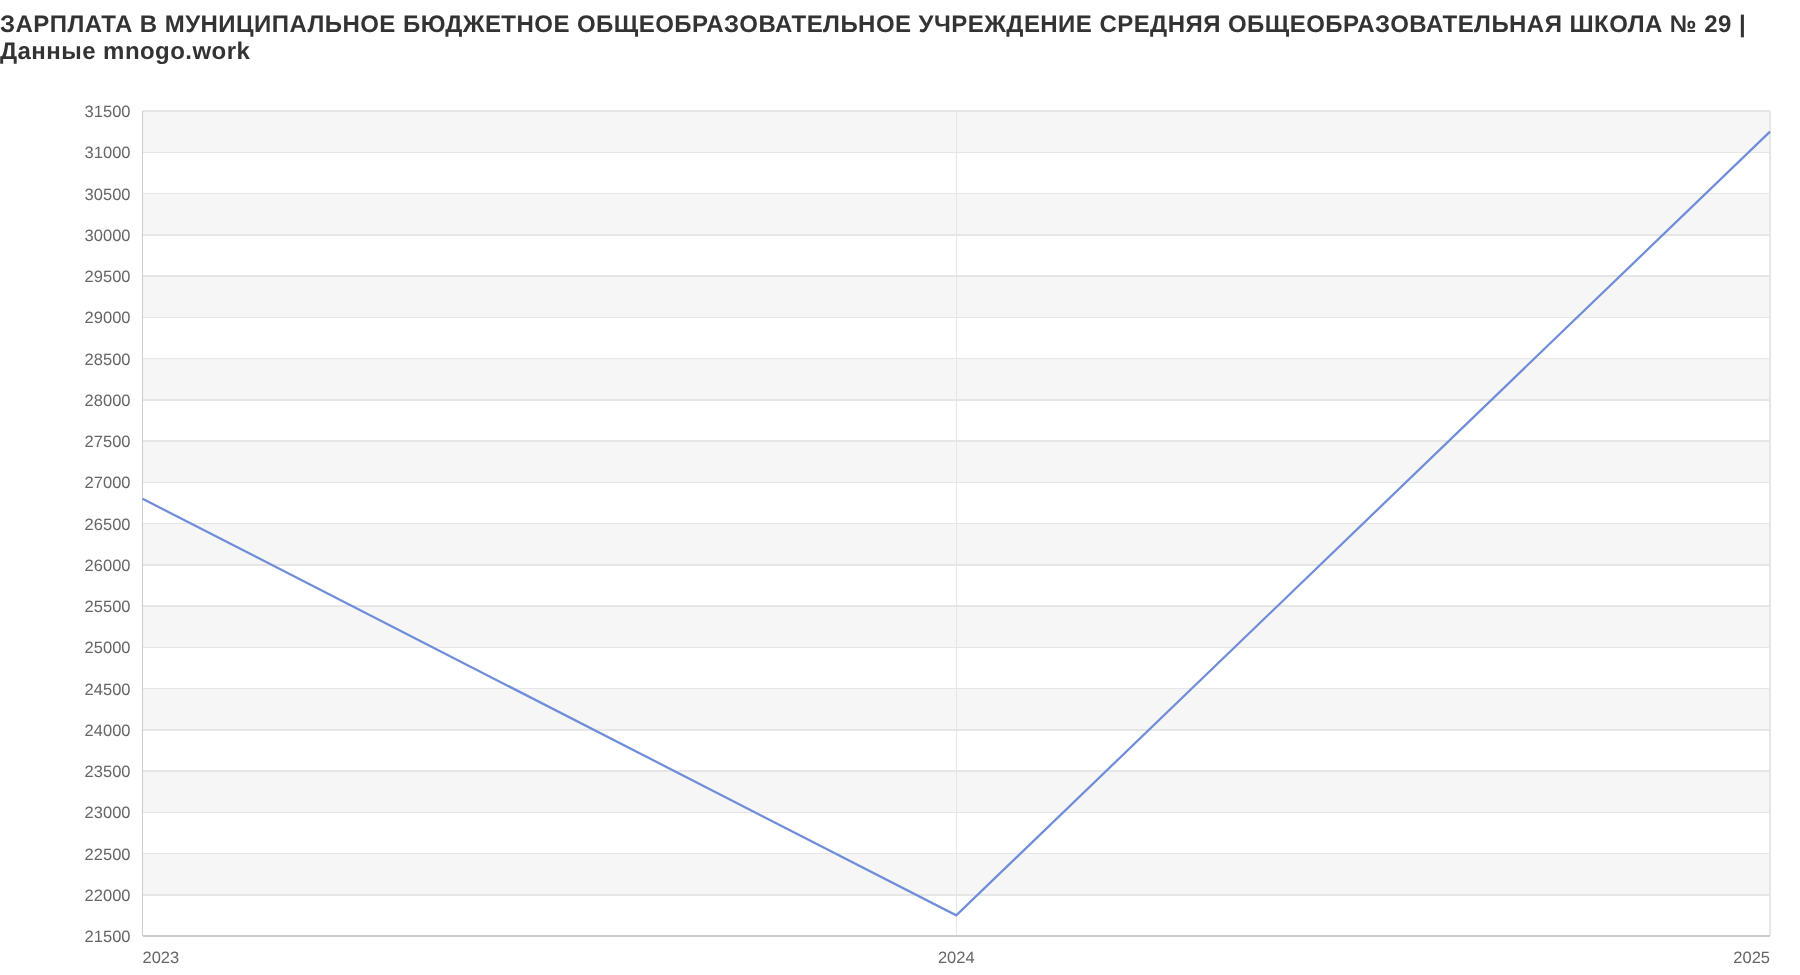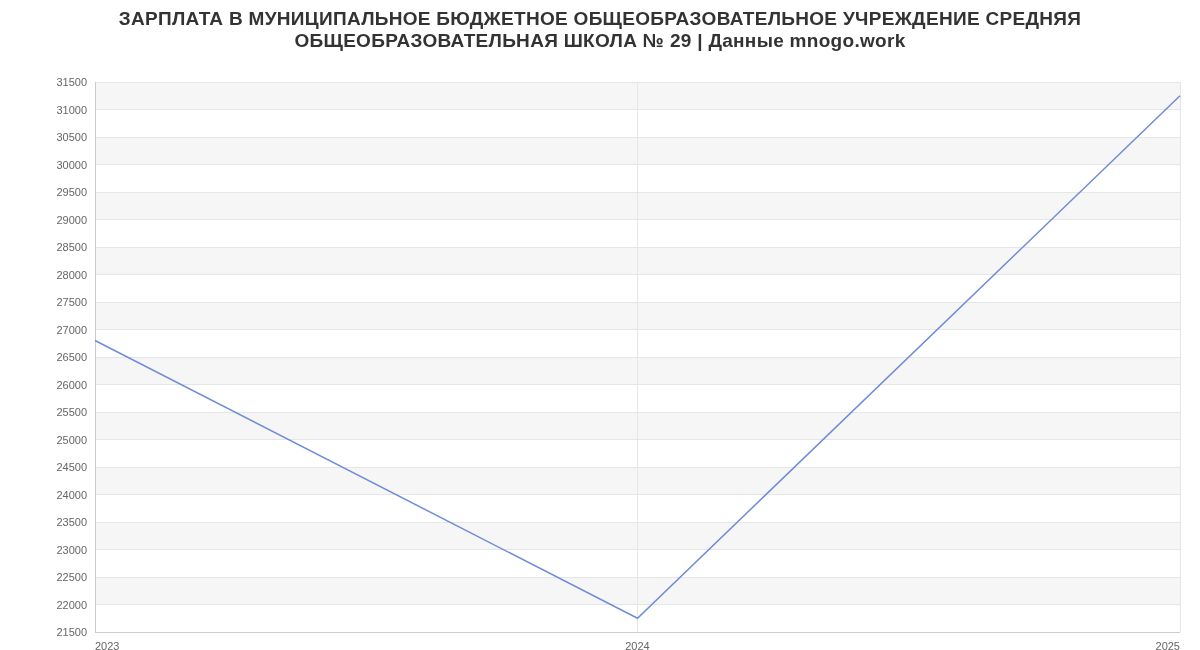--- a/index.html
+++ b/index.html
@@ -6,22 +6,22 @@
     margin: 0;
     padding: 0;
     width: 1200px;
     height: 650px;
     background: #ffffff;
     font-family: "Lucida Sans Unicode", "Lucida Grande", Arial, sans-serif;
     color: #333333;
   }
   .title {
     width: 100%;
-    text-align: center;
-    font-size: 19px;
+    text-align: left;
+    font-size: 16px;
     font-weight: 600;
     color: #333333;
     padding-top: 8px;
     letter-spacing: 0.3px;
   }
   .chart-wrap {
     position: relative;
     width: 1200px;
     height: 620px;
   }

